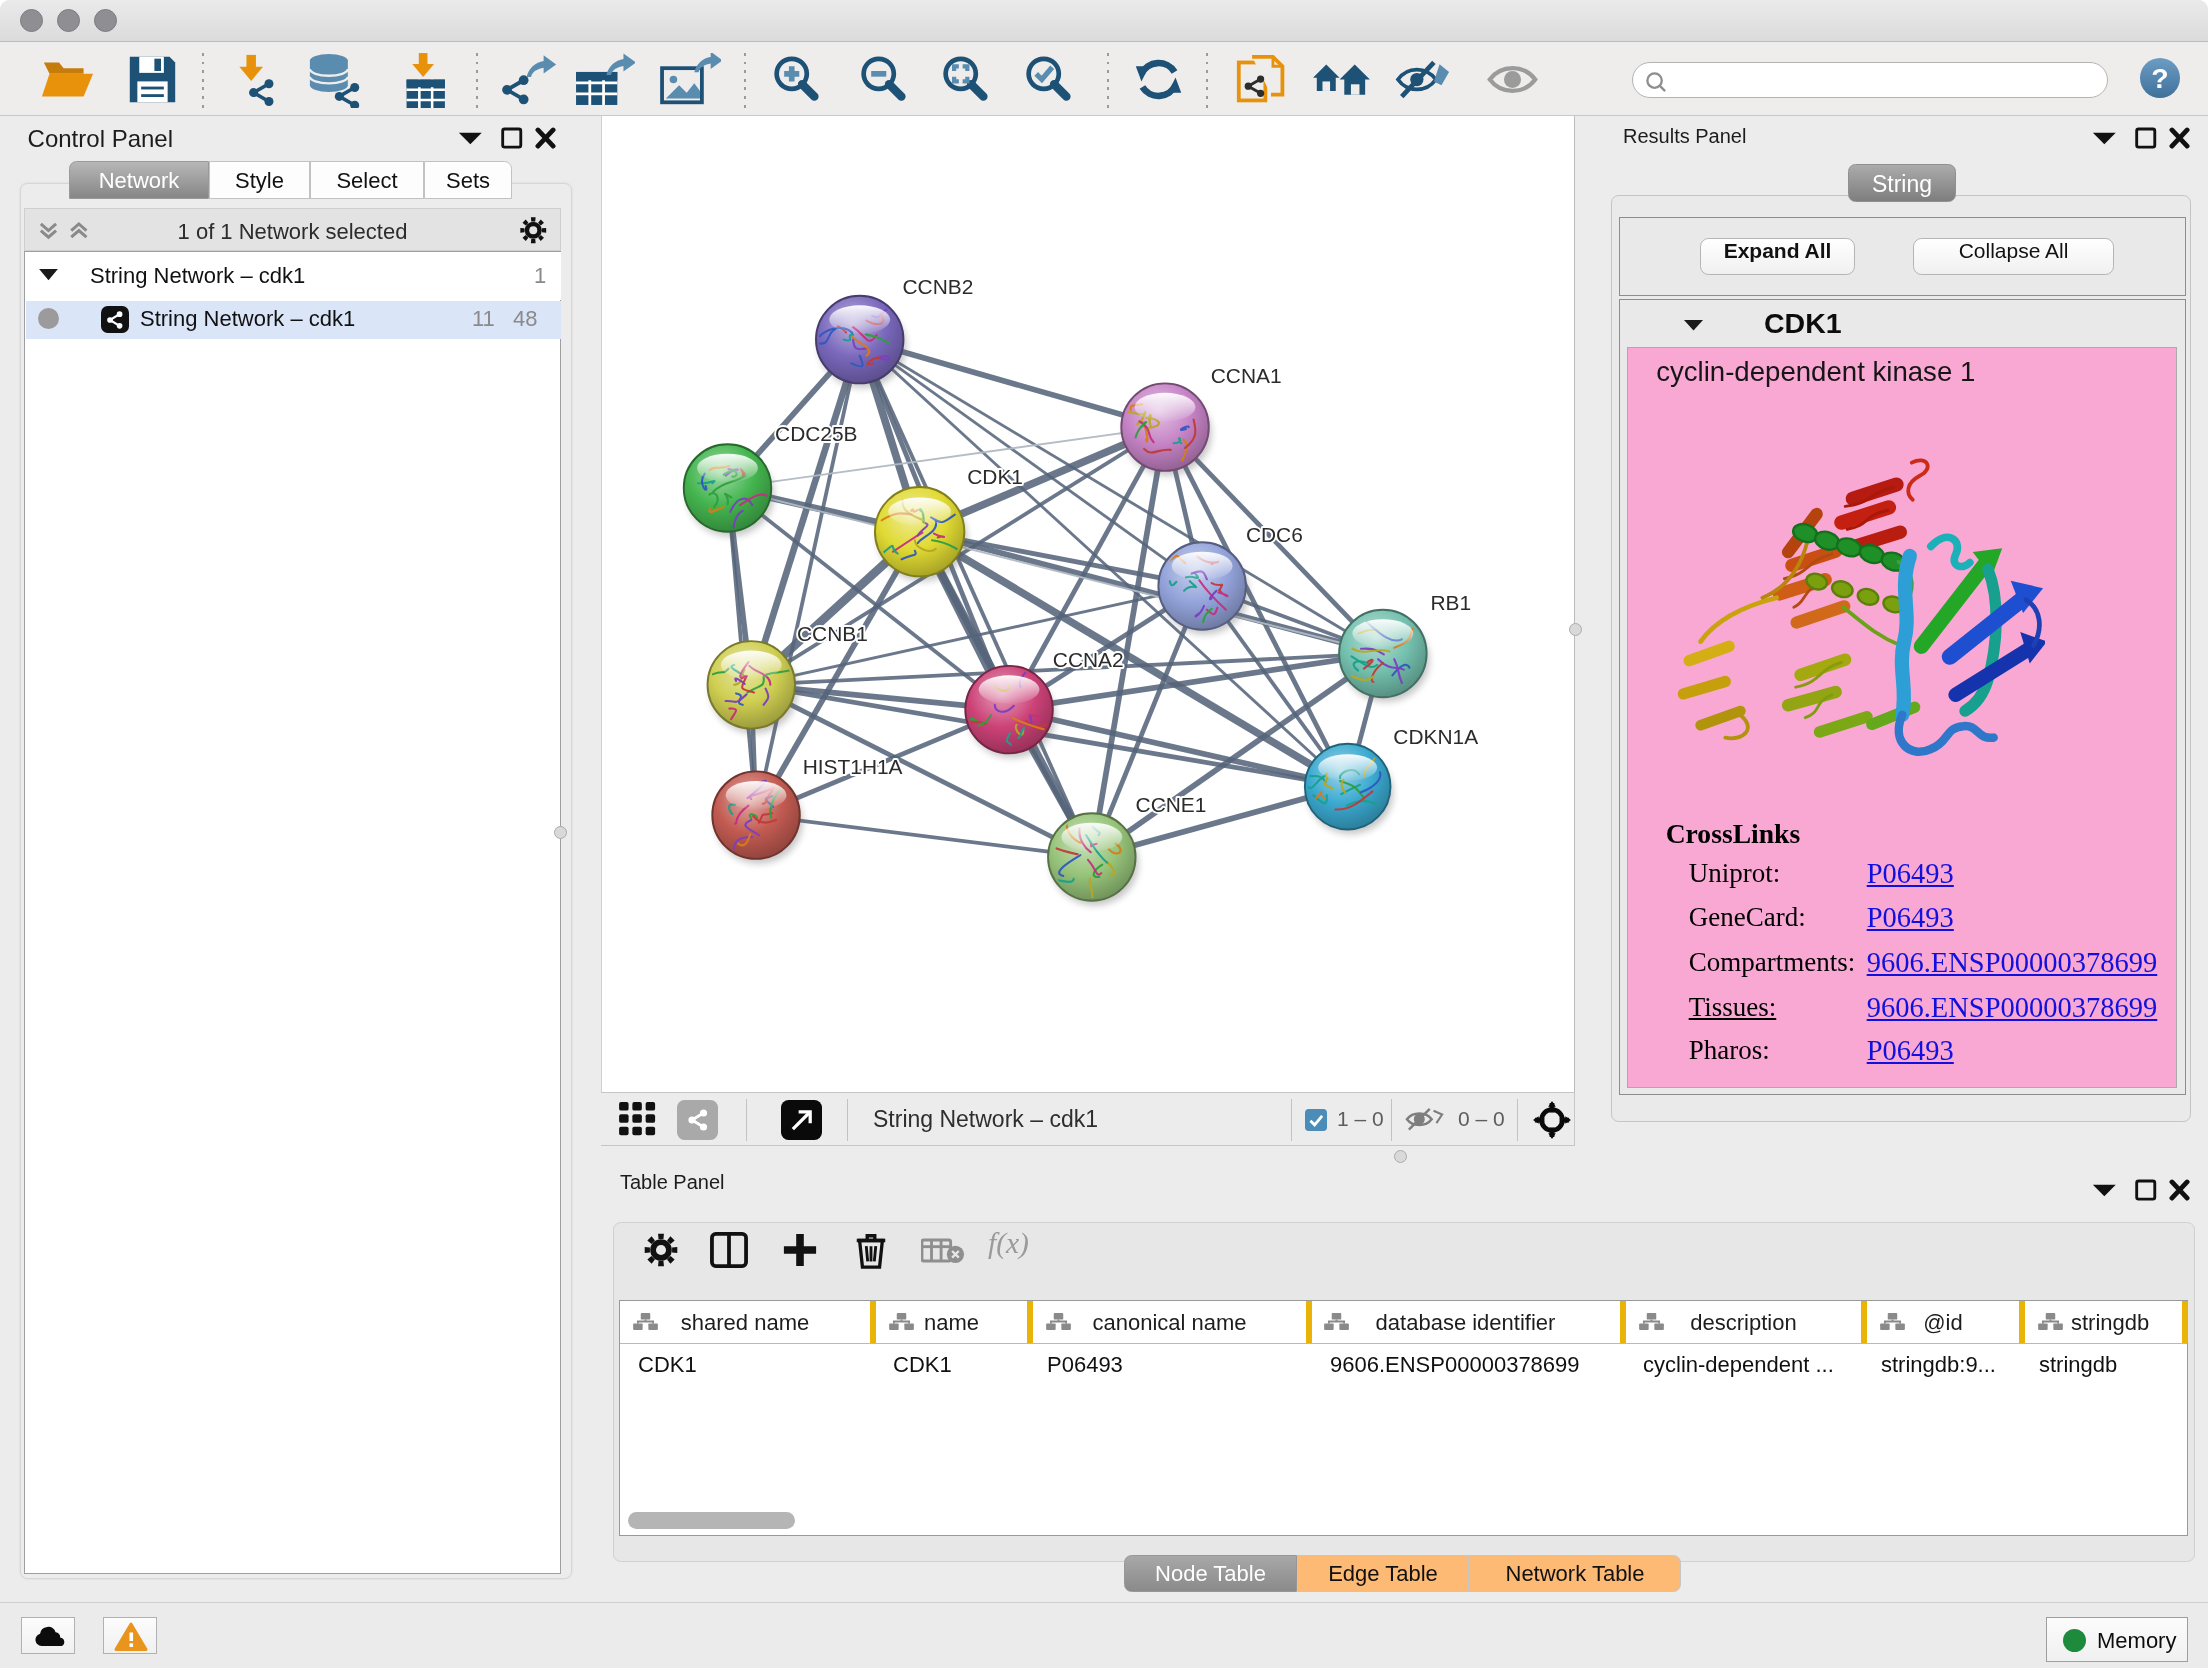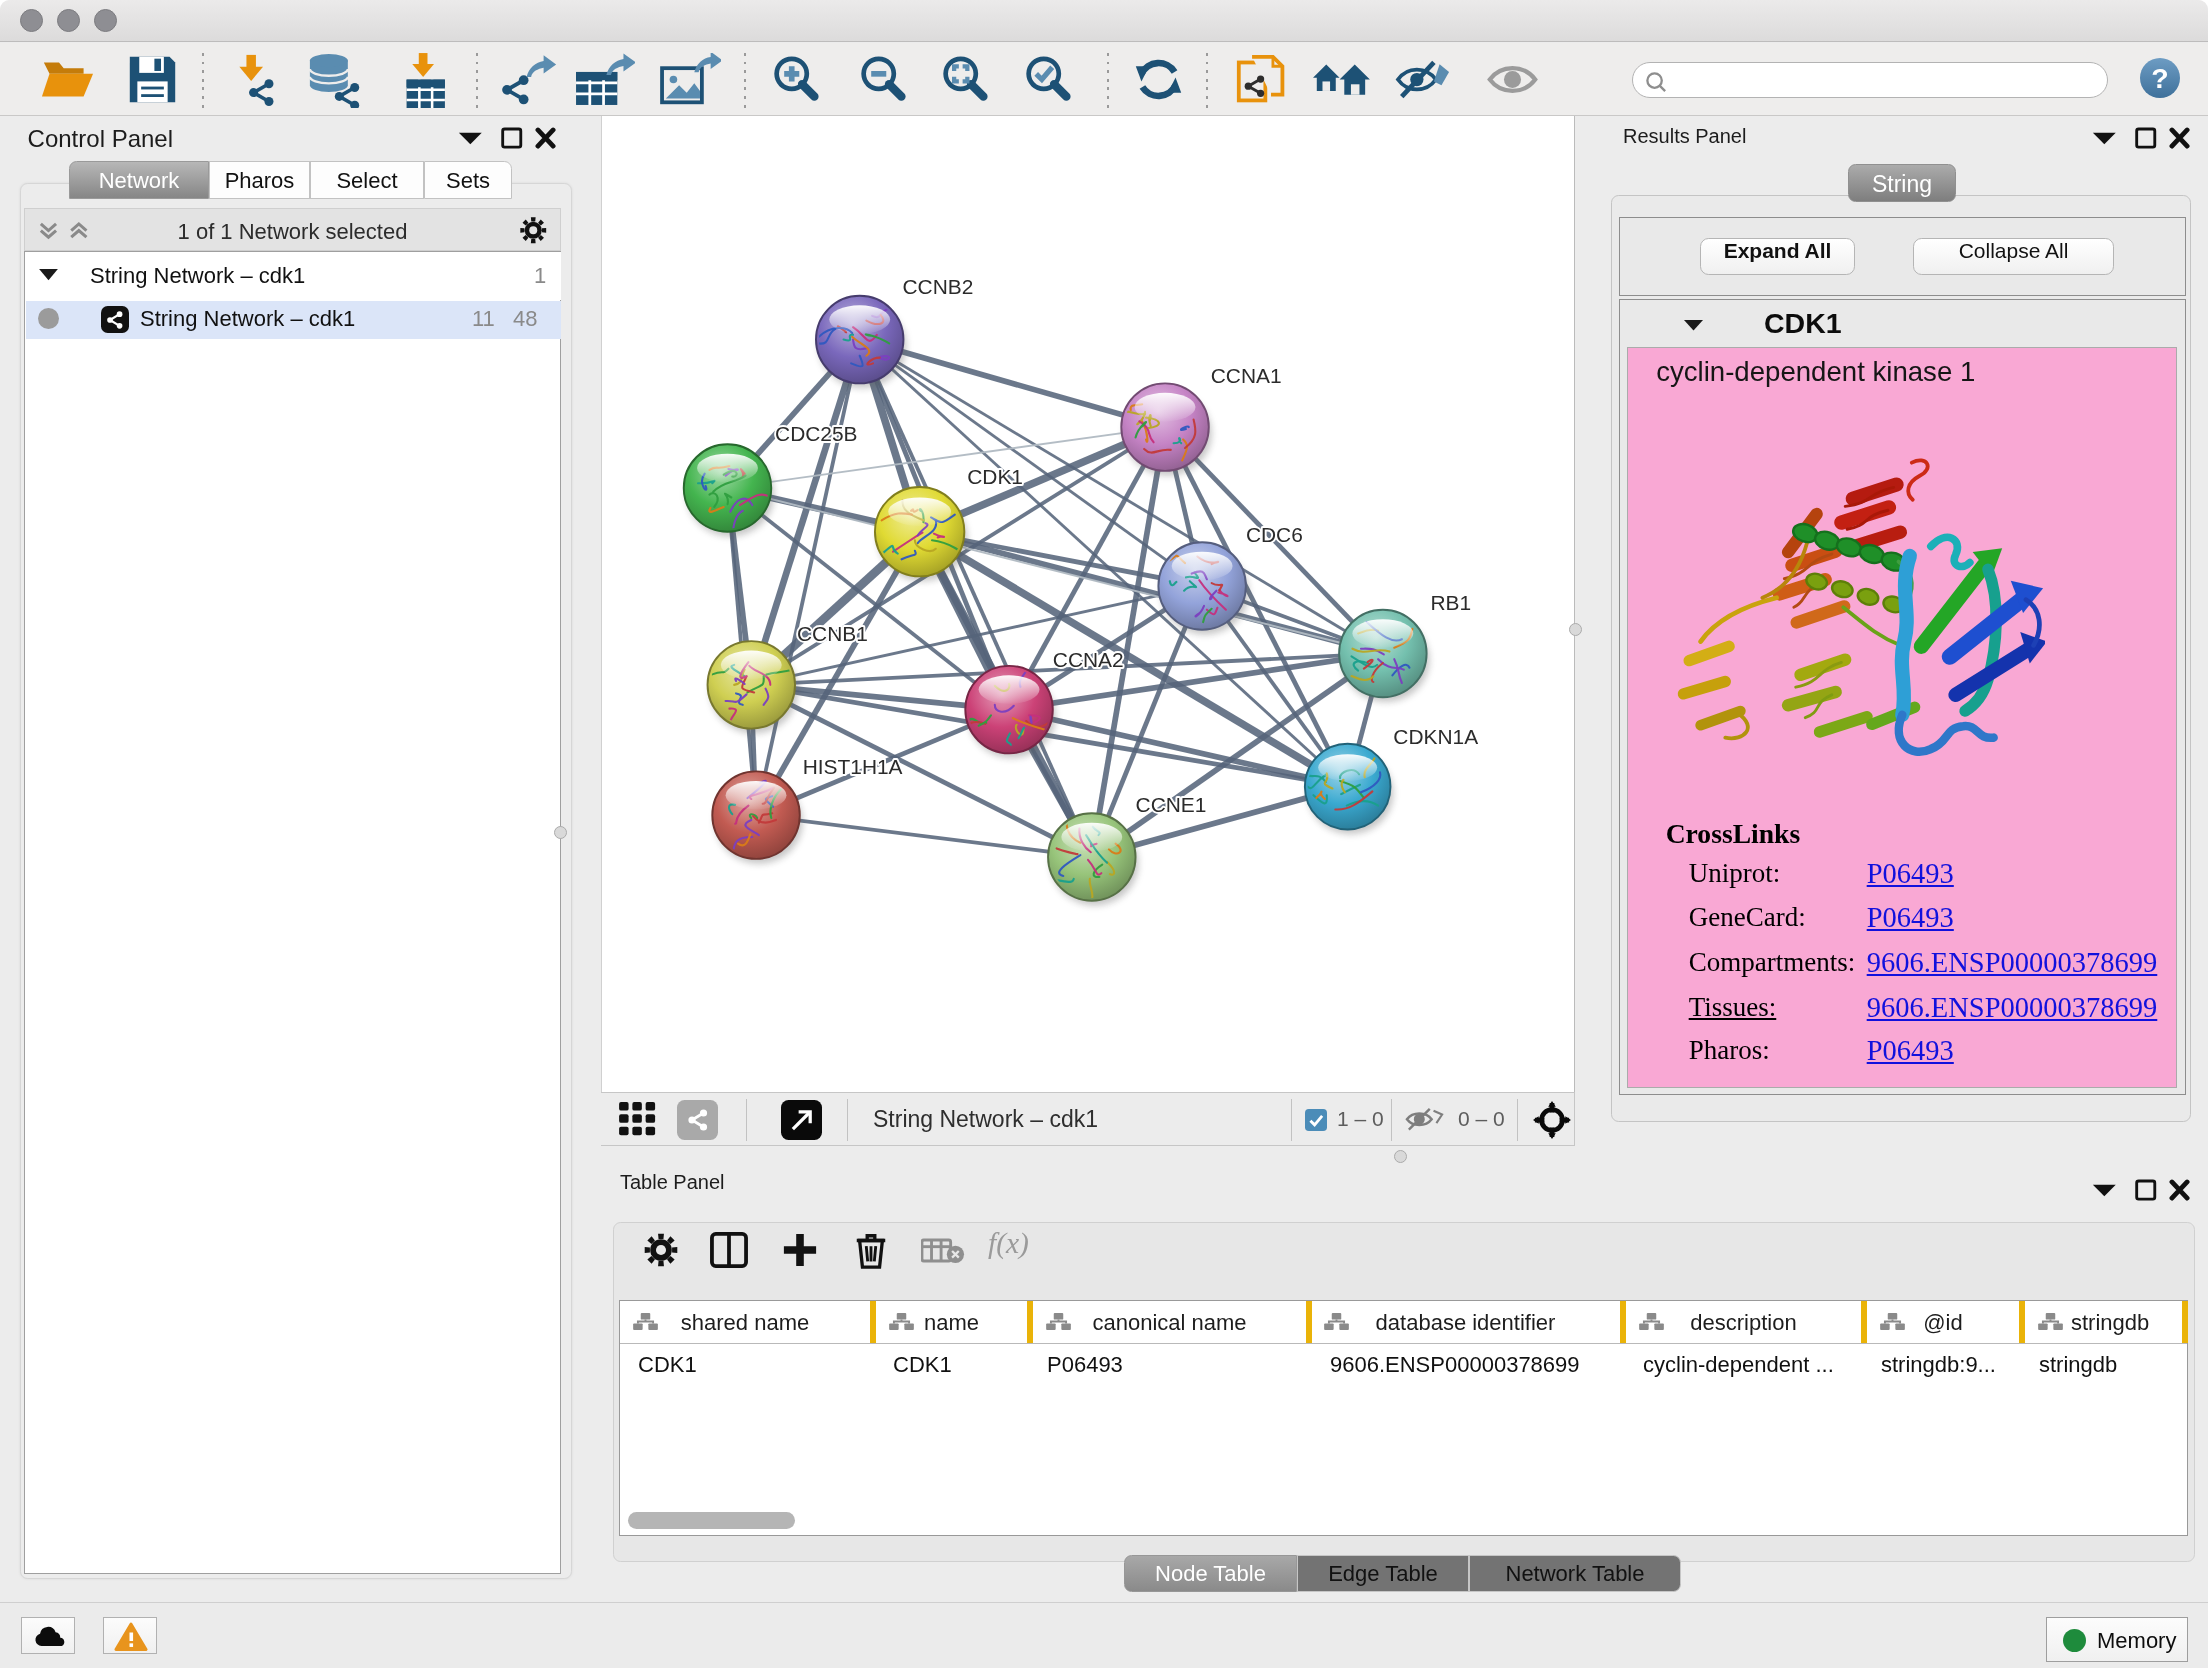--- a/index.html
+++ b/index.html
@@ -63,21 +63,21 @@
   #tp-title { left:620px; top:1171px; font-size:20px; color:#1c1c1c; }
   #tp-body { left:613px; top:1222px; width:1582px; height:340px; background:#e7e7e7;
       border:1px solid #d0d0d0; border-radius:7.6px; }
   #tp-table { left:619px; top:1300px; width:1569px; height:236px; background:#ffffff; border:1px solid #999999; }
   .thcol { position:absolute; top:0; height:42px; border-right:6px solid #eab308;text-decoration:underline; }
   .thlbl { position:absolute; top:8.6px; width:100%; text-align:center; font-size:22px; color:#1d1d1d; }
   .tdcell { position:absolute; top:51px; font-size:22px; color:#111; }
   #tp-scroll { position:absolute; left:7.6px; bottom:5.7px; width:167px; height:17px; background:#b5b5b5; border-radius:8.6px; }
   
   .btab { position:absolute; top:1555px; height:37px; line-height:36px; text-align:center;
-      border:1px solid #c6c6c6; background:#737373; color:#111; font-size:22px; }
+      border:1px solid #c6c6c6; background:#fdba74; color:#111; font-size:22px; }
   .btab.sel { background:linear-gradient(#a8a8a8,#8a8a8a); color:#fff; border-color:#979797; }
   
   #statusbar { left:0; top:1602px; width:2208px; height:67px; background:#ebebeb; border-top:1px solid #cfcfcf; }
   .sbtn { position:absolute; top:14.3px; height:37px; background:linear-gradient(#fcfcfc,#f0f0f0);
       border:1px solid #b1b1b1; }
 </style>
 </head>
 <body>
 
 <div class="abs" style="left:0;top:0;width:2208px;height:1668px;background:#ececec;border-radius:10.5px 10.5px 0 0"></div>
@@ -254,21 +254,21 @@
 <div id="cp-title" class="abs">Control Panel</div>
 <svg class="abs" style="left:457px;top:127px" width="99" height="23" viewBox="0 0 104 24">
     <path d="M2 6 L26 6 L14 18 Z" fill="#111"></path>
     <rect x="48" y="2" width="19" height="19" rx="2" fill="none" stroke="#111" stroke-width="3"></rect>
     <g stroke="#111" stroke-width="5" stroke-linecap="round">
       <path d="M85 3 L101 20 M101 3 L85 20"></path>
     </g>
   </svg>
 <div id="cp-body" class="abs"></div>
 <div class="ptab sel abs" style="left:69px;top:161px;width:140px;line-height:38px;border-radius:7.6px 0 0 0;">Network</div>
-<div class="ptab abs" style="left:209px;top:161px;width:101px;line-height:38px;">Pharos</div>
+<div class="ptab abs" style="left:209px;top:161px;width:101px;line-height:38px;">Style</div>
 <div class="ptab abs" style="left:310px;top:161px;width:114px;line-height:38px;">Select</div>
 <div class="ptab abs" style="left:424px;top:161px;width:88px;line-height:38px;border-radius:0 7.6px 0 0;">Sets</div>
 <div id="cp-bar" class="abs">
   <svg class="abs" style="left:13.3px;top:9.5px" width="76" height="25" viewBox="0 0 80 26">
     <g stroke="#8a8a8a" stroke-width="3.2" fill="none">
       <path d="M3 5 L11 12 L19 5"></path>
         <path d="M3 12 L11 19 L19 12"></path>
       <path d="M35 12 L43 5 L51 12"></path>
         <path d="M35 19 L43 12 L51 19"></path>
     </g>

